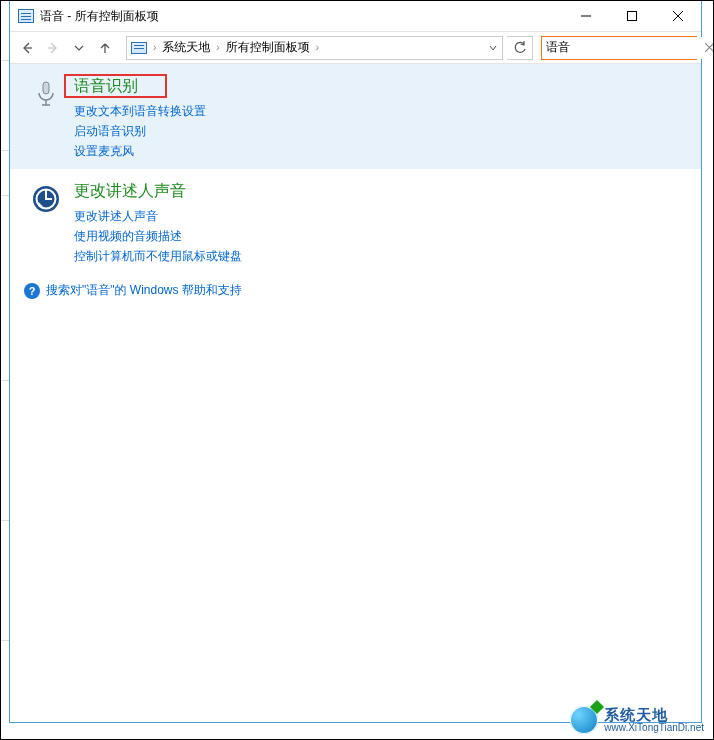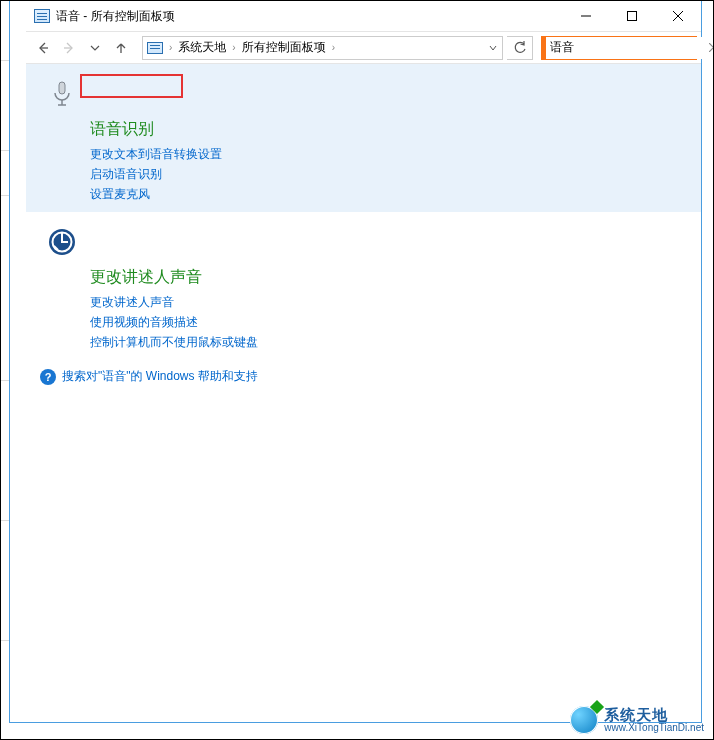--- a/index.html
+++ b/index.html
@@ -25,21 +25,20 @@
     left: 0; top: 0;
     width: 9px; height: 740px;
     background: #fff;
   }
   .window {
     position: absolute;
     left: 9px; top: 0;
     width: 693px; height: 723px;
     border: 1px solid #4a9de0;
     background: #fff;
-    padding-left: 16px;
   }
   
   .titlebar {
     height: 30px;
     display: flex;
     align-items: center;
     background: #fff;
   }
   .titlebar .app-icon {
     width: 16px; height: 14px;
@@ -120,23 +119,22 @@
   .refresh-btn {
     width: 26px; height: 24px;
     display: flex; align-items: center; justify-content: center;
     border: 1px solid #cccccc;
     border-left: none;
     color: #555;
     margin-right: 8px;
   }
   .search-wrap {
     width: 156px; height: 24px;
-    border: 5px solid #f97316;
-    display: flex;
-    align-items: center;
+    border: 1px solid #f97316;
+    display: flex;
     position: relative;
   }
   .search-wrap input {
     flex: 1;
     border: none; outline: none;
     font-family: inherit;
     font-size: 12px;
     padding: 0 4px;
     height: 22px;
   }
@@ -158,21 +156,21 @@
   }
   .result-block.highlighted {
     background: #e8f2fb;
   }
   .result-icon {
     width: 32px; height: 32px;
     margin: 4px 12px 0 8px;
     flex-shrink: 0;
     display: flex; align-items: center; justify-content: center;
   }
-  .result-body { flex: 1; margin-top: 43px; }
+  .result-body { flex: 1; }
   .result-title {
     color: #1f8b1f;
     font-size: 16px;
     margin: 2px 0 4px 0;
     display: inline-block;
   }
   .red-box {
     position: absolute;
     border: 2px solid #e53333;
     pointer-events: none;

